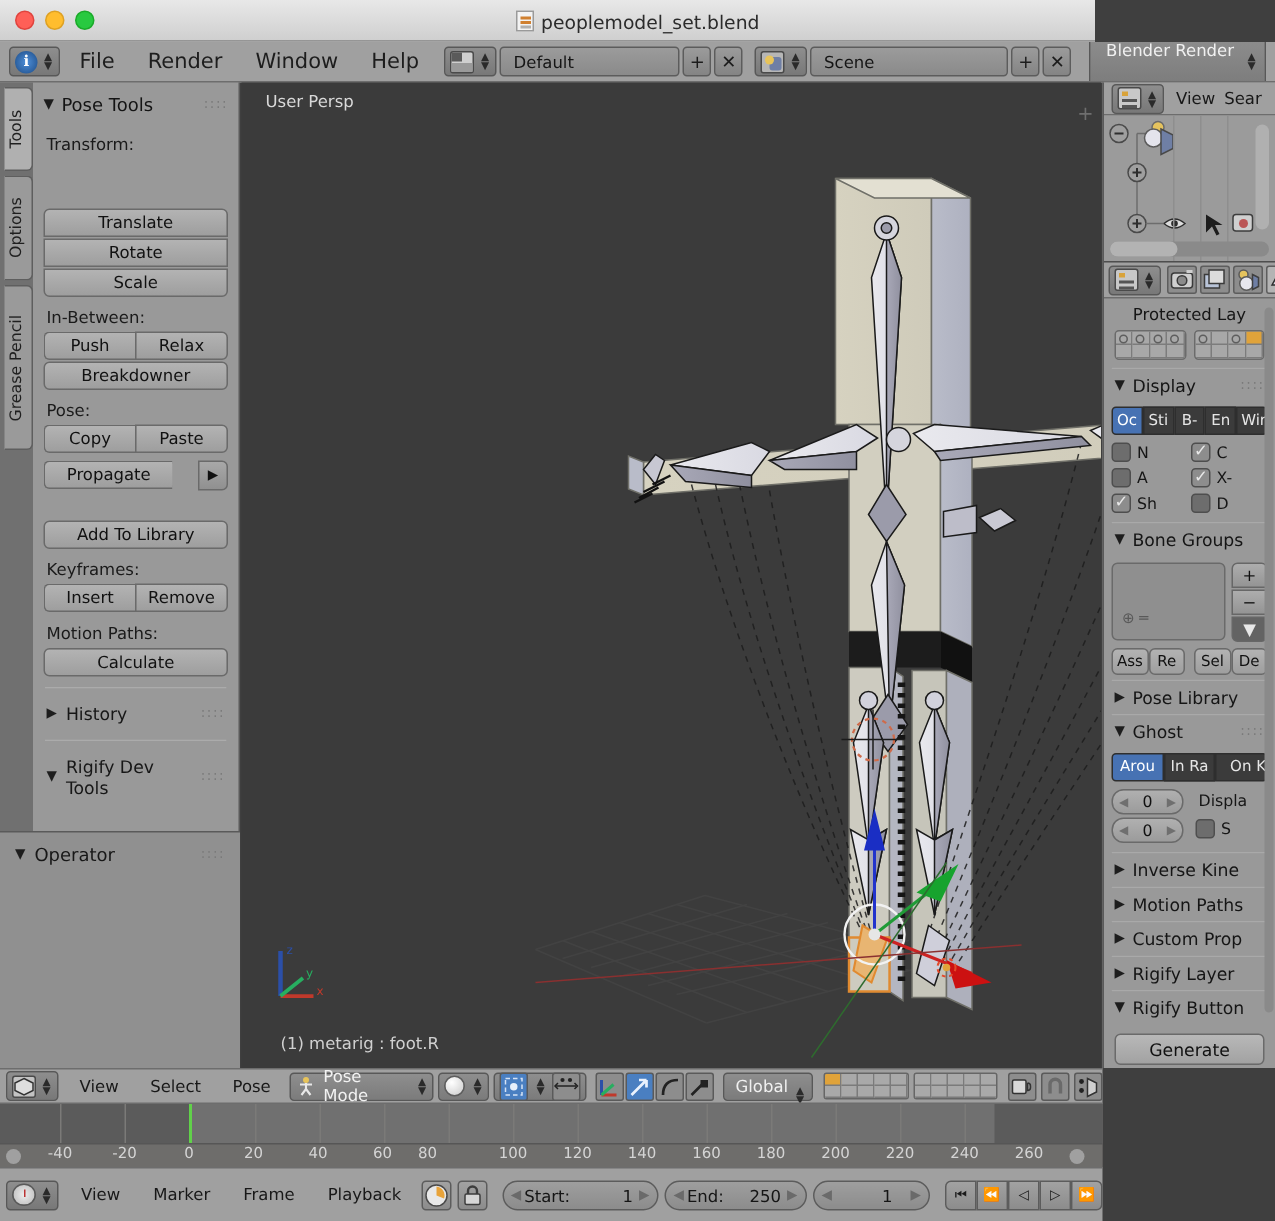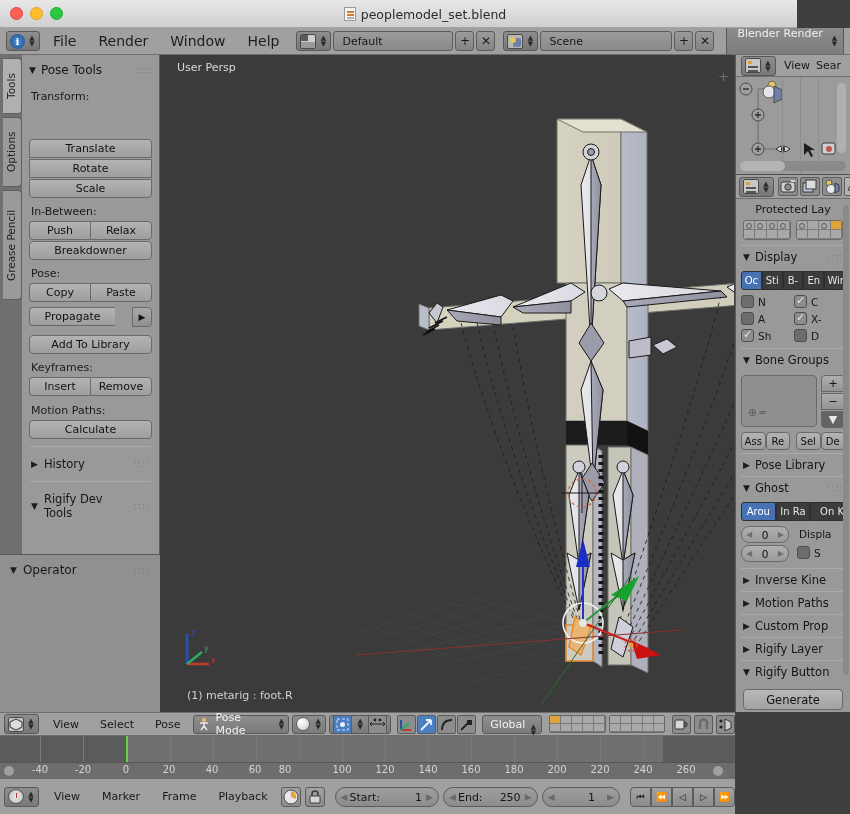--- a/index.html
+++ b/index.html
@@ -1,21 +1,21 @@
 <!DOCTYPE html>
 <html><head>
 <meta charset="utf-8">
 <style>
   * { box-sizing: border-box; margin:0; padding:0; }
   html,body { width:850px; height:814px; overflow:hidden;
     font-family:"DejaVu Sans", sans-serif; font-size:11px; }
   body { background:#3f3f3f; color:#d8d8d8; -webkit-font-smoothing:antialiased; }
 
   
-  #titlebar { height:28px; width:797px; position:relative;
+  #titlebar { height:28px; width:730px; position:relative;
     background:linear-gradient(#e8e8e8,#cfcfcf); border-bottom:1px solid #a4a4a4;text-decoration:underline; }
   #traffic { position:absolute; left:10px; top:7px; display:flex; gap:7px; }
   .tl { width:13px; height:13px; border-radius:50%; display:block; }
   .tl.r { background:#ff5f57; border:1px solid #e0443e; }
   .tl.y { background:#ffbd2e; border:1px solid #dea123; }
   .tl.g { background:#28c940; border:1px solid #1aab29; }
   #title-wrap { position:absolute; left:0; top:0; width:850px; height:28px;
     display:flex; align-items:center; justify-content:center; gap:5px; }
   #title-text { color:#2b2b2b; font-size:12.5px; }
   .doc-ico { width:12px; height:14px; background:#f3f3f3; border:1px solid #9a9a9a;
@@ -333,21 +333,21 @@
 
       <div class="sub-label">Pose:</div>
       <div class="btn-row">
         <div class="btn">Copy</div>
         <div class="btn">Paste</div>
       </div>
       <div class="prop-row" style="margin-top:4px">
         <div class="btn">Propagate</div>
         <div class="prop-arrow">▶</div>
       </div>
-      <div class="btn" style="border-radius:4px;margin-top:8px">Add To Library</div>
+      <div class="btn" style="border-radius:4px;margin-top:20px">Add To Library</div>
 
       <div class="sub-label">Keyframes:</div>
       <div class="btn-row">
         <div class="btn">Insert</div>
         <div class="btn">Remove</div>
       </div>
 
       <div class="sub-label">Motion Paths:</div>
       <div class="btn" style="border-radius:4px">Calculate</div>
 

